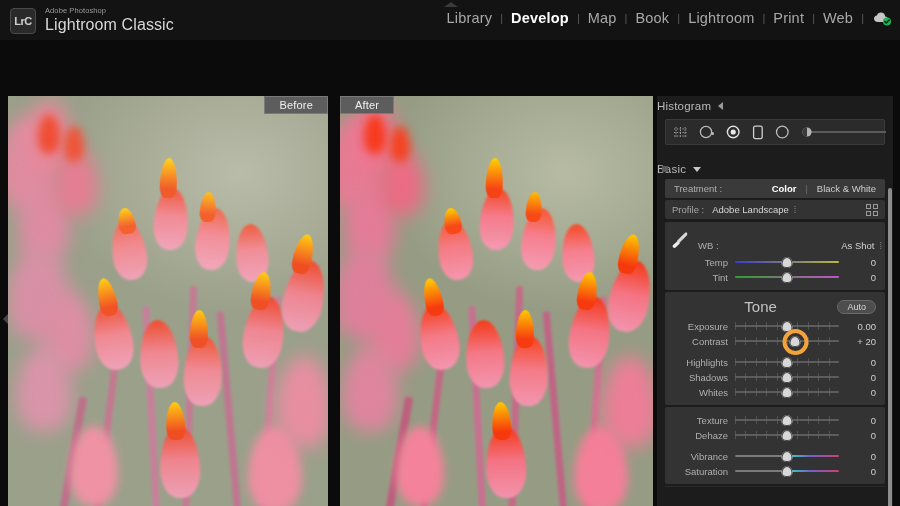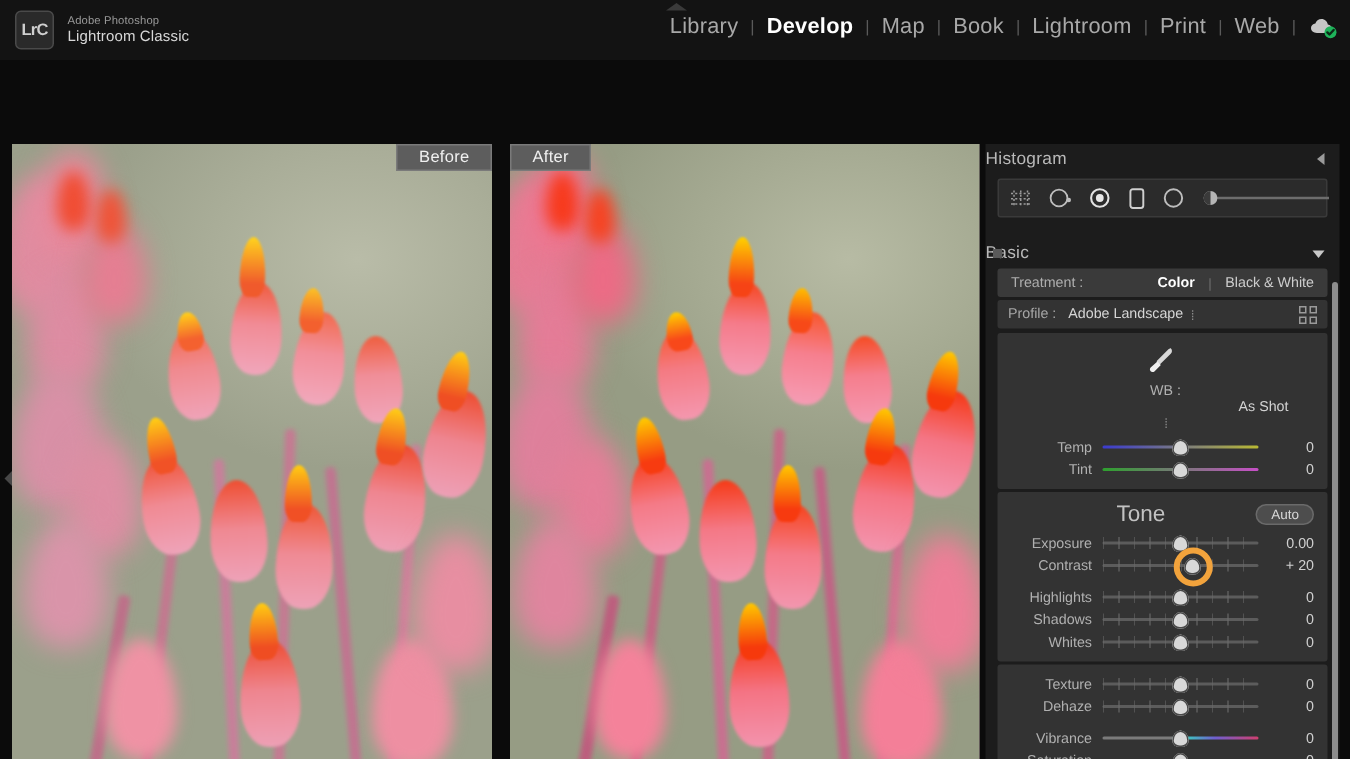--- a/index.html
+++ b/index.html
@@ -26,21 +26,21 @@
   #brand { position: absolute; left: 10px; top: 7px; display: flex; align-items: center; }
   #lrc-logo {
     width: 26px; height: 26px; border-radius: 4px;
     background: #2a2a2a; border: 1px solid #4a4a4a;
     color: #cfcfcf; font-size: 11px; font-weight: bold;
     display: flex; align-items: center; justify-content: center;
     letter-spacing: -0.5px;
   }
   #brand-text { margin-left: 9px; line-height: 1.15; }
   #brand-sub { font-size: 7.5px; color: #9a9a9a; letter-spacing: 0.1px; }
-  #brand-main { font-size: 10px; color: #d8d8d8; letter-spacing: 0.1px; }
+  #brand-main { font-size: 16px; color: #d8d8d8; letter-spacing: 0.1px; }
 
   #modulebar {
     position: absolute; right: 8px; top: 10px;
     display: flex; align-items: center; gap: 0px;
     font-size: 14.5px;
   }
   .module {
     color: #a8a8a8; padding: 0 8px; cursor: default; letter-spacing: 0.2px;
   }
   .module.active { color: #ffffff; font-weight: bold; }
@@ -120,21 +120,21 @@
     position: absolute; left: 328px; top: 0; width: 4px; height: 428px;
     background: #0b0b0b;
   }
 
   
   #rightpanel {
     position: absolute; left: 657px; top: 40px; width: 236px; height: 466px;
     background: #1c1c1c;
   }
   .panel-header {
-    height: 20px; display: flex; align-items: center; justify-content: space-between;
+    height: 20px; display: flex; align-items: center; justify-content: flex-start;
     padding-right: 10px; color: #b9b9b9; font-size: 11.5px;
     letter-spacing: 0.2px; position: relative;
   }
   .panel-header .tri-left {
     width: 0; height: 0; margin-left: 7px;
     border-top: 4px solid transparent;
     border-bottom: 4px solid transparent;
     border-right: 5px solid #9a9a9a;
   }
   .panel-header .tri-down {
@@ -199,21 +199,21 @@
   #profile-row {
     background: #333333; margin: 0 8px 3px 8px; height: 19px; border-radius: 2px;
     display: flex; align-items: center; padding: 0 7px;
   }
   #profile-label { color: #a6a6a6; font-size: 9.5px; }
   #profile-value { color: #d6d6d6; font-size: 9.5px; margin-left: 8px; }
   #profile-dots { color: #8a8a8a; font-size: 9px; margin-left: 5px; }
   #profile-grid { margin-left: auto; display: grid; grid-template-columns: 5px 5px; gap: 2px; }
   #profile-grid i { width: 5px; height: 5px; border: 1px solid #9a9a9a; display: block; }
 
-  #wb-row { display: flex; align-items: center; padding: 2px 26px 3px; flex-direction: column; }
+  #wb-row { display: flex; align-items: flex-end; padding: 2px 3px 3px; }
   #wb-eyedrop { width: 26px; flex: 0 0 26px; display: flex; justify-content: center; }
   #wb-label { color: #b0b0b0; font-size: 9.5px; margin-left: 4px; }
   #wb-value { margin-left: auto; color: #d2d2d2; font-size: 9.5px; }
   #wb-dots { color: #8a8a8a; font-size: 9px; margin-left: 5px; }
 
   #tone-head { display: flex; align-items: center; padding: 1px 9px 3px; }
   #tone-title { color: #c2c2c2; font-size: 15px; margin: 0 auto 0 auto; padding-left: 40px; }
   #auto-btn {
     background: #4d4d4d; border: 1px solid #6a6a6a; border-radius: 7px;
     color: #d8d8d8; font-size: 9px; padding: 1px 9px; margin-left: auto;

